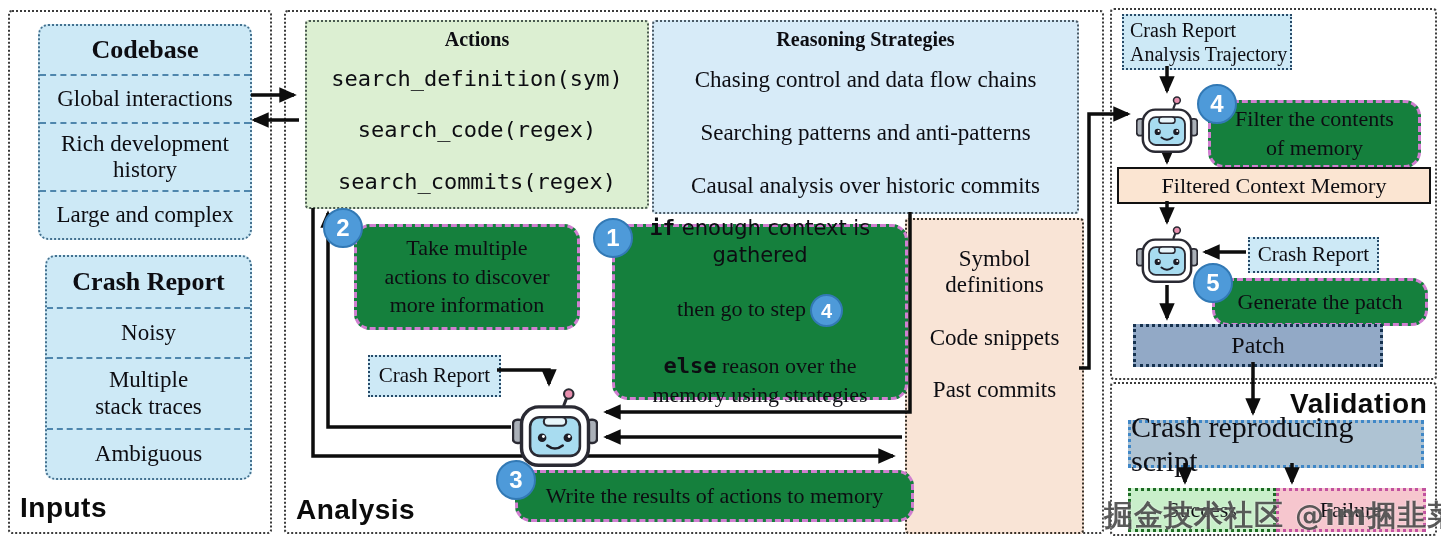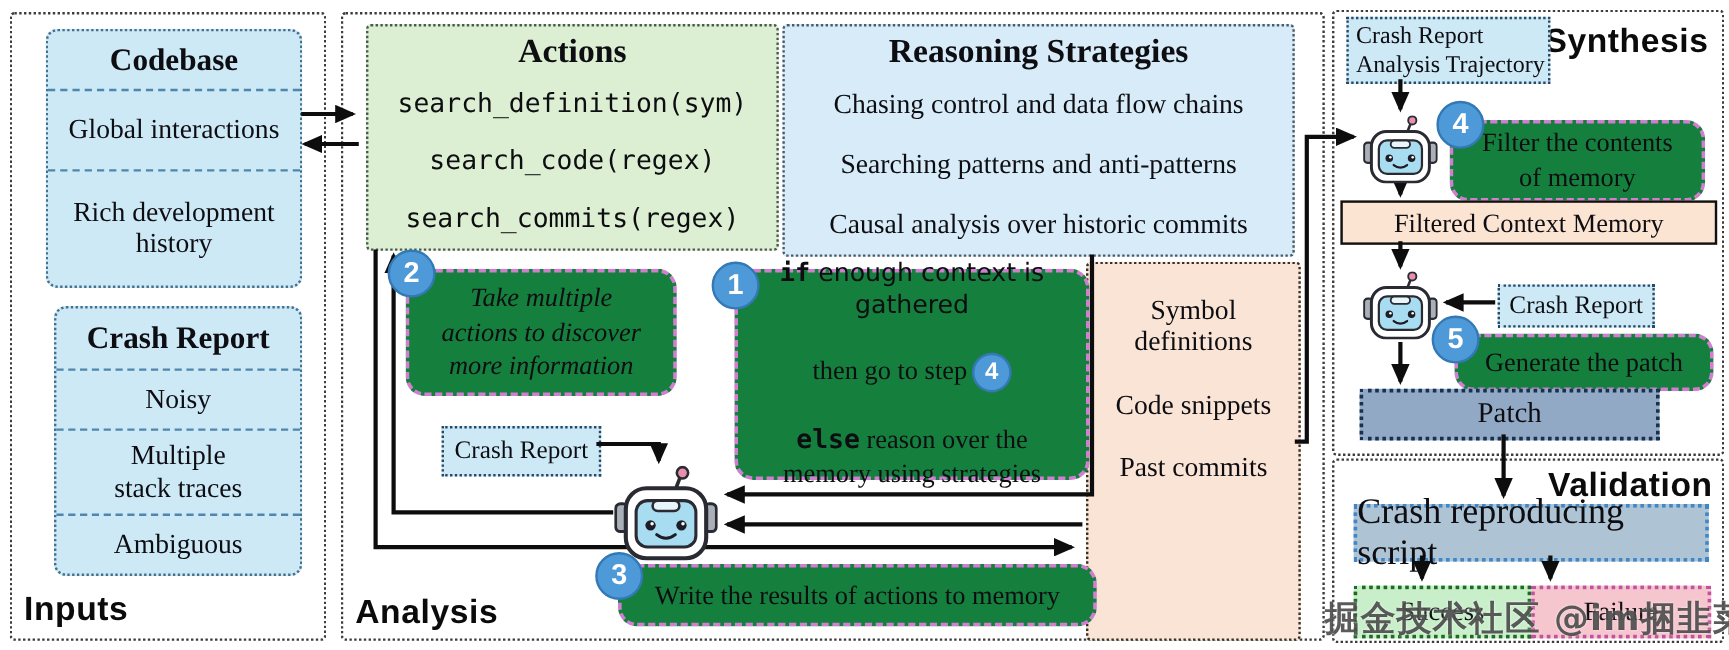--- a/index.html
+++ b/index.html
@@ -8,21 +8,21 @@
   .panel{position:absolute;border:2px dotted #3c3c3c;border-radius:4px;background:#fff;}
   .panel-label{position:absolute;font-family:"Liberation Sans",sans-serif;font-weight:bold;
                font-size:28px;color:#0b0b0b;letter-spacing:.5px;z-index:2;}
   .stackbox{position:absolute;background:#cde9f6;border:2px dotted #44718f;border-radius:10px;
             display:flex;flex-direction:column;text-align:center;z-index:2;}
   .stackbox .title{font-weight:bold;font-size:26px;display:flex;align-items:center;justify-content:center;}
   .stackbox .row{border-top:2px dashed #4e86ad;font-size:23px;flex:1;display:flex;align-items:center;
                  justify-content:center;line-height:1.15;padding:2px 6px;white-space:pre-line;}
   .bigbox{position:absolute;border-radius:4px;display:flex;flex-direction:column;align-items:center;
           z-index:2;text-align:center;}
-  .bigbox .title{font-weight:bold;font-size:28px;margin:6px 0 2px 0;}
+  .bigbox .title{font-weight:bold;font-size:20px;margin:6px 0 2px 0;}
   .actionsbox{background:#dcefd2;border:2px dotted #4a5a50;}
   .actionsbox .item{font-family:"DejaVu Sans Mono",monospace;font-size:22px;flex:1;display:flex;
                     align-items:center;justify-content:center;}
   .reasonbox{background:#d7ebf8;border:2px dotted #4a5a66;}
   .reasonbox .item{font-size:23px;flex:1;display:flex;align-items:center;justify-content:center;}
   .memorybox{background:#f9e4d6;border:2px dotted #383028;justify-content:flex-start;}
   .memorybox .title{font-size:27px;line-height:1.15;white-space:pre-line;margin-top:10px;}
   .memorybox .item{font-size:23px;white-space:pre-line;line-height:1.15;margin-top:26px;}
   .pinkbox{position:absolute;background:#15803d;border:3px dashed #d07fd0;border-radius:16px;
            font-size:22px;text-align:center;display:flex;flex-direction:column;justify-content:center;
@@ -71,20 +71,21 @@
   </svg>
 
   <div class="panel" style="left:8px;top:10px;width:260px;height:520px;"></div>
   <div class="panel-label" style="left:20px;top:492px;">Inputs</div>
 
   <div class="stackbox" style="left:38px;top:24px;width:210px;height:212px;">
     <div class="title" style="height:48px;">Codebase</div>
     <div class="row">Global interactions</div>
     <div class="row" style="flex:1.5;">Rich development
 history</div>
+    <div class="row">Large and complex</div>
   </div>
 
   <div class="stackbox" style="left:45px;top:255px;width:203px;height:221px;">
     <div class="title" style="height:50px;">Crash Report</div>
     <div class="row">Noisy</div>
     <div class="row" style="flex:1.5;">Multiple
 stack traces</div>
     <div class="row">Ambiguous</div>
   </div>
 
@@ -106,21 +107,21 @@
   </div>
 
   <div class="bigbox memorybox" style="left:905px;top:218px;width:175px;height:312px;">
     <div class="item">Symbol
 definitions</div>
     <div class="item">Code snippets</div>
     <div class="item">Past commits</div>
   </div>
 
   <div class="badge" style="left:323px;top:208px;">2</div>
-  <div class="pinkbox" style="left:338px;top:224px;width:220px;height:100px;font-style:italic;">Take multiple
+  <div class="pinkbox" style="left:354px;top:224px;width:220px;height:100px;">Take multiple
 actions to discover
 more information</div>
 
   <div class="badge" style="left:593px;top:218px;">1</div>
   <div class="pinkbox" style="left:612px;top:224px;width:290px;height:170px;gap:25px;">
     <div class="sansline"><span class="kw">if</span> <span>enough context is
 gathered</span></div>
     <div><span>then go to step</span><span class="badge-inline">4</span></div>
     <div><span class="kw">else</span> <span>reason over the
 memory using strategies</span></div>
@@ -128,21 +129,20 @@
 
   <div class="smallblue" style="left:368px;top:355px;width:129px;height:38px;text-align:center;">Crash Report</div>
   <svg class="robot" viewBox="0 0 100 92" style="left:512px;top:388px;width:86px;height:79px;">
       <use href="#robot-sym"></use>
     </svg>
 
   <div class="badge" style="left:496px;top:460px;">3</div>
   <div class="pinkbox" style="left:515px;top:470px;width:393px;height:46px;">Write the results of actions to memory</div>
 
   <div class="panel" style="left:1110px;top:8px;width:323px;height:368px;"></div>
-  <div class="panel-label" style="left:1287px;top:18px;">Synthesis</div>
 
   <div class="smallblue" style="left:1122px;top:14px;width:160px;height:52px;font-size:20px;padding-left:6px;justify-content:flex-start;">Crash Report
 Analysis Trajectory</div>
 
   <svg class="robot" viewBox="0 0 100 92" style="left:1136px;top:96px;width:62px;height:57px;">
       <use href="#robot-sym"></use>
     </svg>
   <div class="badge" style="left:1197px;top:84px;">4</div>
   <div class="pinkbox" style="left:1208px;top:100px;width:207px;height:62px;">Filter the contents
 of memory</div>

